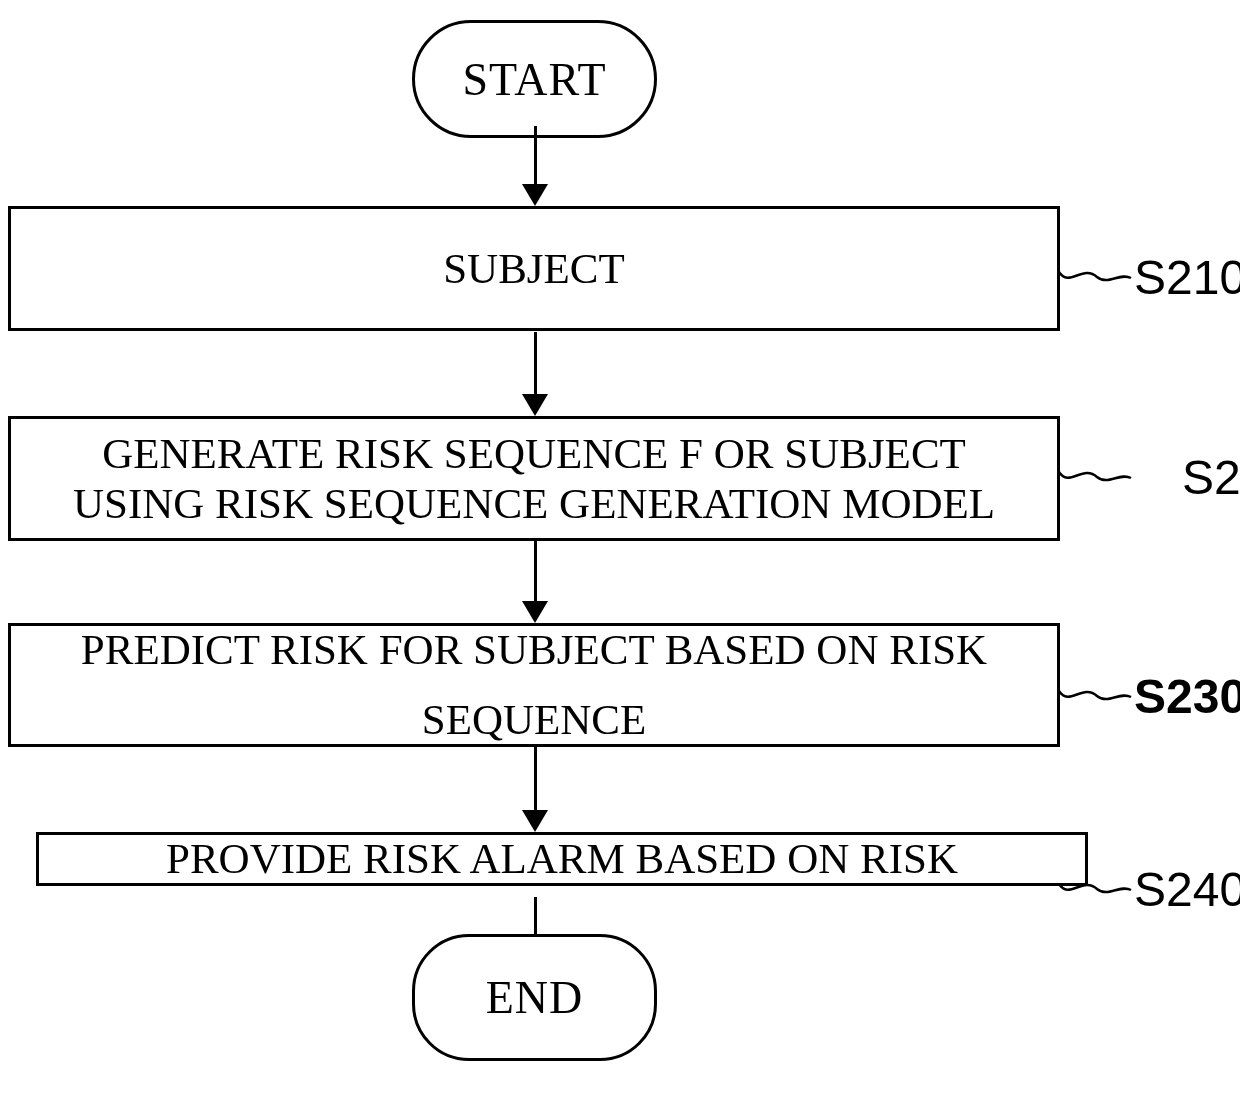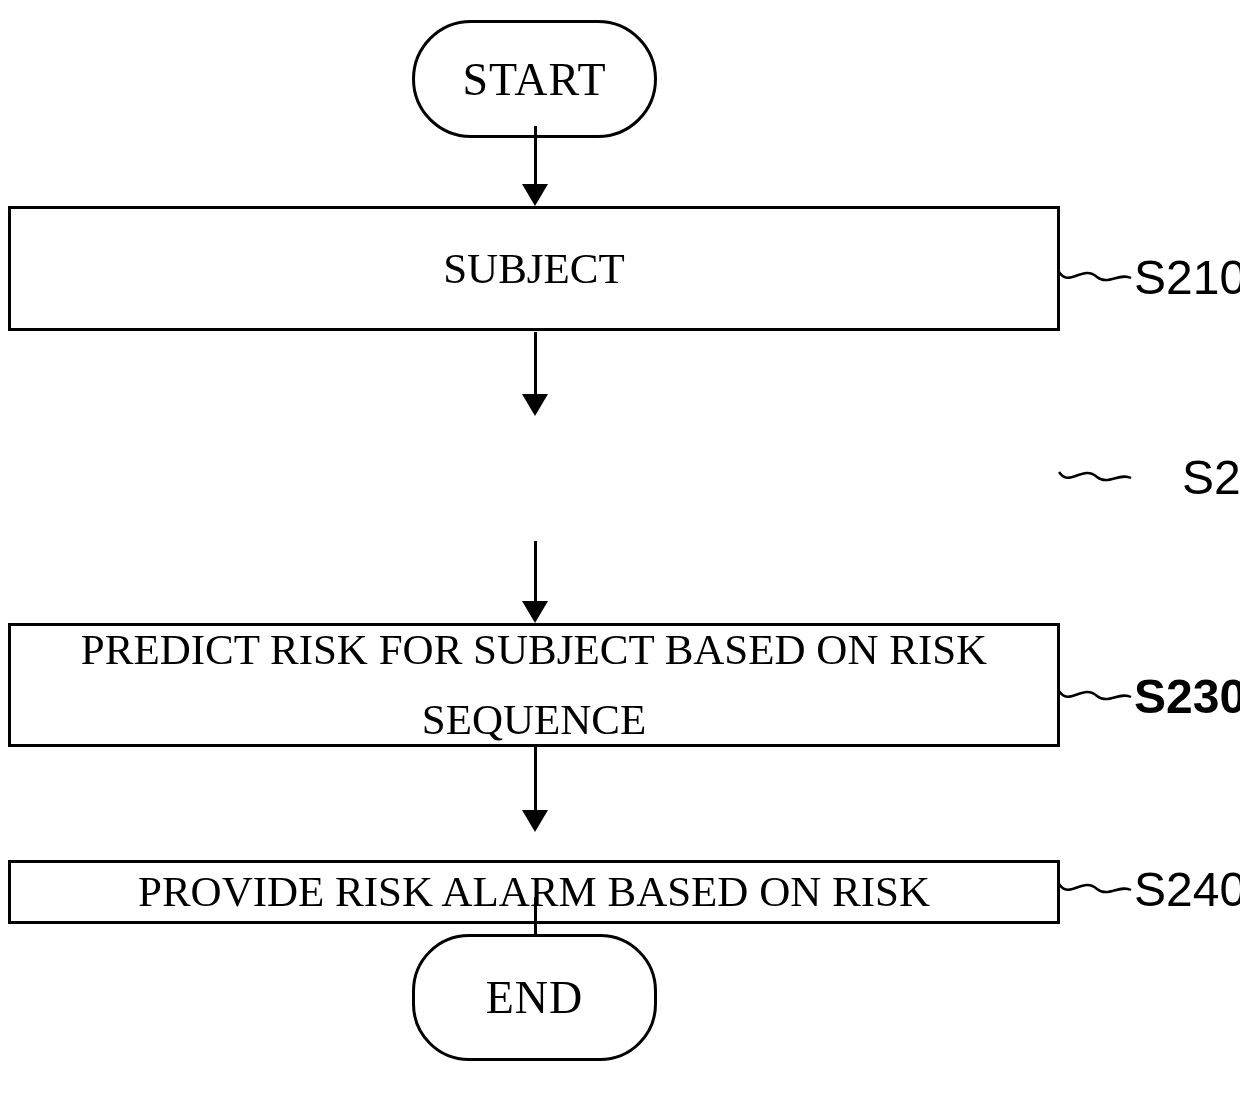--- a/index.html
+++ b/index.html
@@ -42,21 +42,21 @@
     justify-content: center;
     text-align: center;
     font-size: 43px;
     line-height: 50px;
     letter-spacing: 0px;
     color: #000000;
   }
   .step-box.b1 { top: 206px; height: 125px; }
   .step-box.b2 { top: 416px; height: 125px; }
   .step-box.b3 { top: 623px; height: 124px; gap: 20px; }
-  .step-box.b4 { top: 860px; height: 64px; }
+  .step-box.b4 { top: 832px; height: 54px; margin-left: 28px; }
   .flow-arrow {
     position: absolute;
     left: 522px;
     width: 26px;
     display: flex;
     flex-direction: column;
     align-items: center;
   }
   .flow-arrow .shaft {
     width: 3px;
@@ -117,20 +117,24 @@
       <path d="M1,7 C11,23 25,-1 39,12 C50,21 62,7 73,13" stroke="#000000" stroke-width="2.5" fill="none"></path>
     </svg>
     <span class="ref-text">S210</span>
   </div>
 
   <div class="flow-arrow a2">
     <div class="shaft"></div>
     <div class="head"></div>
   </div>
 
+  <div class="step-box b2">
+    <span>GENERATE RISK SEQUENCE F OR SUBJECT</span>
+    <span>USING RISK SEQUENCE GENERATION MODEL</span>
+  </div>
   <div class="ref r2">
     <svg width="74" height="24" viewBox="0 0 74 24">
       <path d="M1,7 C11,23 25,-1 39,12 C50,21 62,7 73,13" stroke="#000000" stroke-width="2.5" fill="none"></path>
     </svg>
     <span class="ref-text">S220</span>
   </div>
 
   <div class="flow-arrow a3">
     <div class="shaft"></div>
     <div class="head"></div>

